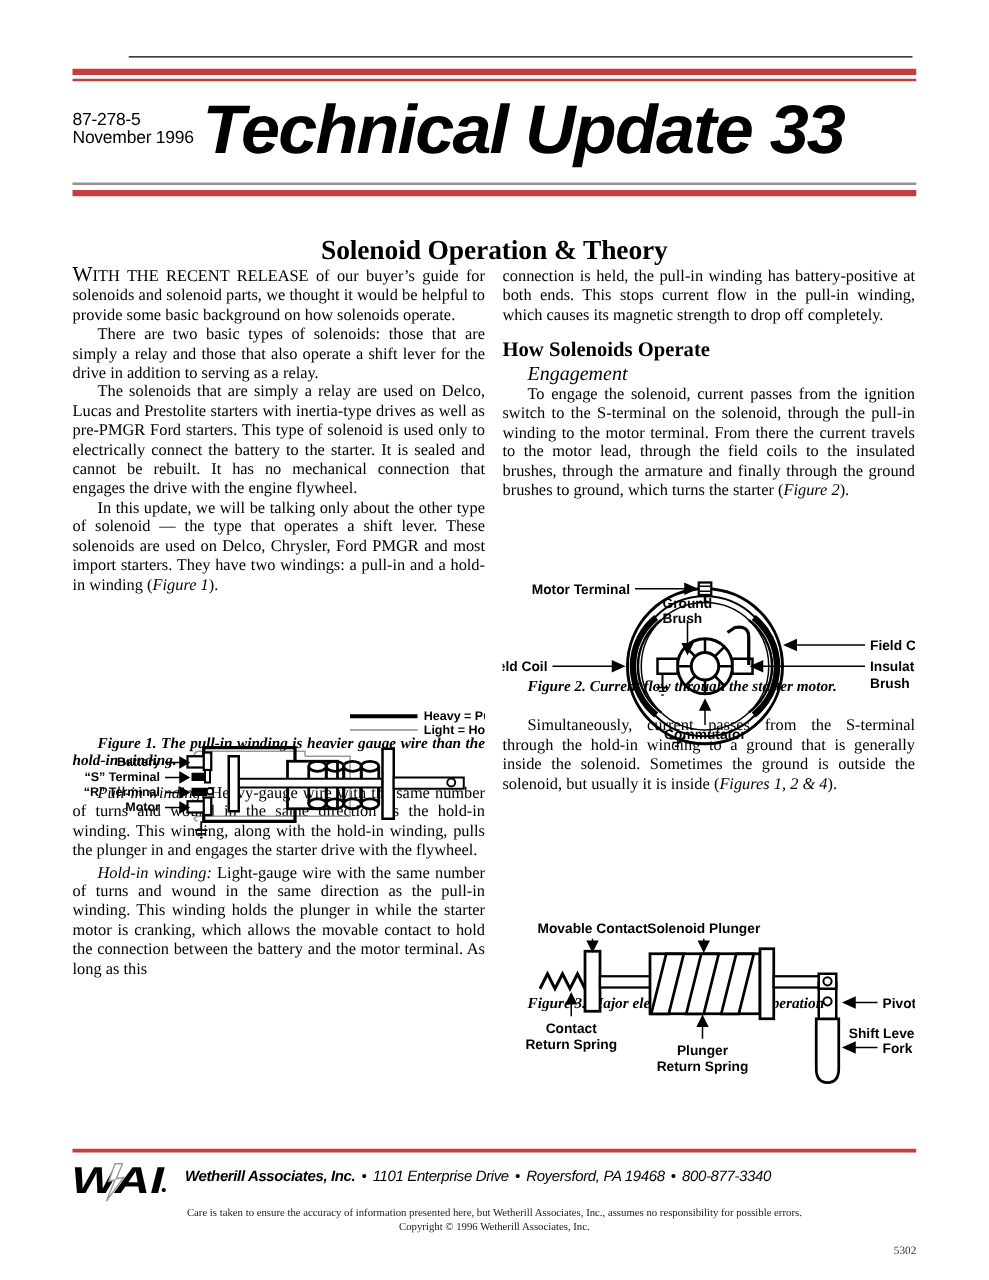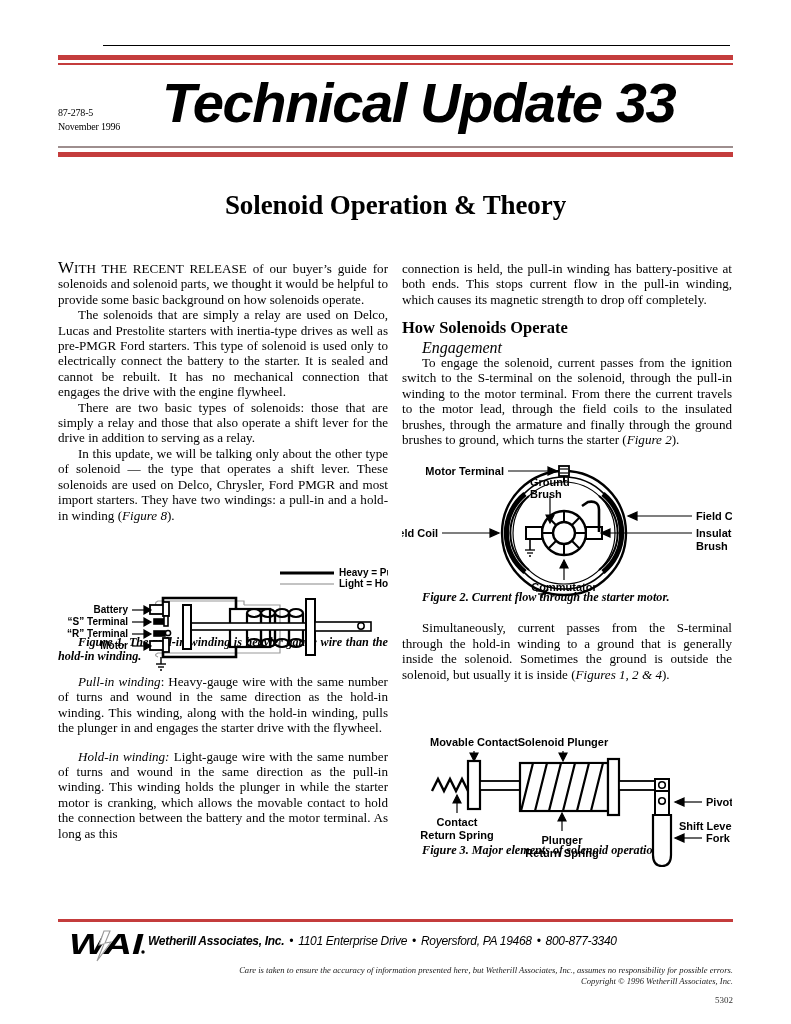--- a/index.html
+++ b/index.html
@@ -44,23 +44,23 @@
   .masthead {
     position: absolute;
     left: 58px;
     top: 72px;
     width: 675px;
     height: 70px;
   }
   .issue-block {
     position: absolute;
     left: 0;
-    top: 34px;
-    font-family: Liberation Serif, serif;
-    font-size: 10px;
+    top: 16px;
+    font-family: Liberation Sans, sans-serif;
+    font-size: 14px;
     line-height: 14px;
     color: #000;
     letter-spacing: -0.2px;
   }
   .masthead-title {
     position: absolute;
     left: 104px;
     top: -4px;
     width: 572px;
     font-family: "Liberation Sans", sans-serif;
@@ -84,42 +84,42 @@
 
   
   .article-title {
     position: absolute;
     left: 58px;
     top: 172px;
     width: 675px;
     text-align: center;
     font-family: "Liberation Serif", serif;
     font-weight: bold;
-    font-size: 27px;
+    font-size: 22px;
     letter-spacing: -0.1px;
   }
 
   
   .col {
     position: absolute;
     top: 213px;
     width: 330px;
     font-size: 13.1px;
     line-height: 15.4px;
     text-align: justify;
   }
   #col-left  { left: 58px; }
   #col-right { left: 402px; }
 
   .col p {
     margin: 0;
     text-indent: 20px;
     text-align: justify;
   }
-  .col p.noindent { text-indent: 0; margin-top: 48px; }
+  .col p.noindent { text-indent: 0; }
 
   h2.section {
     font-family: "Liberation Serif", serif;
     font-weight: bold;
     font-size: 16.5px;
     margin: 13px 0 4px 0;
     text-indent: 0;
     text-align: left;
   }
   .subhead {
@@ -165,21 +165,21 @@
     left: 58px;
     top: 927px;
     width: 675px;
   }
   .footer-main {
     position: relative;
     height: 36px;
   }
   .wai-logo {
     position: absolute;
-    left: 12px;
+    left: 0;
     top: 1px;
   }
   .footer-address {
     position: absolute;
     left: 90px;
     top: 7px;
     font-family: "Liberation Sans", sans-serif;
     font-weight: bold;
     font-size: 12px;
     white-space: nowrap;
@@ -191,26 +191,25 @@
     padding: 0 5px;
   }
   .footer-address .thin {
     font-weight: normal;
   }
   .footer-fine {
     position: absolute;
     left: 0;
     top: 38px;
     width: 675px;
-    text-align: right;
+    text-align: center;
     font-family: "Liberation Serif", serif;
     font-size: 8.6px;
     line-height: 11px;
     color: #1a1a1a;
-    font-style: italic;
   }
   .doc-number {
     position: absolute;
     left: 0;
     top: 68px;
     width: 675px;
     text-align: right;
     font-family: "Liberation Serif", serif;
     font-size: 9px;
     color: #333;
@@ -250,31 +249,31 @@
   <div class="rule-band rule-gray-thin" id="rule-bot-1"></div>
   <div class="rule-band rule-red-thick" id="rule-bot-2"></div>
 
   <h1 class="article-title">Solenoid Operation &amp; Theory</h1>
 
   <div class="col" id="col-left">
 
     <p class="noindent"><span class="dropcap">W</span><span>ITH THE RECENT RELEASE</span><span> of our buyer’s guide for solenoids and solenoid parts, we thought it would be helpful to provide some basic background on how solenoids operate.</span></p>
 
 
+    <p>There are two basic types of solenoids: those that are simply a relay and those that also operate a shift lever for the drive in addition to serving as a relay.</p>
     <p>The solenoids that are simply a relay are used on Delco, Lucas and Prestolite starters with inertia-type drives as well as pre-PMGR Ford starters. This type of solenoid is used only to electrically connect the battery to the starter. It is sealed and cannot be rebuilt. It has no mechanical connection that engages the drive with the engine flywheel.</p>
-    <p>There are two basic types of solenoids: those that are simply a relay and those that also operate a shift lever for the drive in addition to serving as a relay.</p>
-    <p><span>In this update, we will be talking only about the other type of solenoid — the type that operates a shift lever. These solenoids are used on Delco, Chrysler, Ford PMGR and most import starters. They have two windings: a pull-in and a hold-in winding (</span><span class="ital">Figure 8</span><span>).</span></p>
+    <p><span>In this update, we will be talking only about the other type of solenoid — the type that operates a shift lever. These solenoids are used on Delco, Chrysler, Ford PMGR and most import starters. They have two windings: a pull-in and a hold-in winding (</span><span class="ital">Figure 1</span><span>).</span></p>
 
     <div style="height:112px"></div>
 
     <p class="fig-caption" style="margin:0 0 11px 0;">Figure 1. The pull-in winding is heavier gauge wire than the hold-in winding.</p>
 
     <p><span class="ital">Pull-in winding</span><span>: Heavy-gauge wire with the same number of turns and wound in the same direction as the hold-in winding. This winding, along with the hold-in winding, pulls the plunger in and engages the starter drive with the flywheel.</span></p>
 
-    <p style="margin-top:13px"><span class="ital">Hold-in winding:</span><span> Light-gauge wire with the same number of turns and wound in the same direction as the pull-in winding. This winding holds the plunger in while the starter motor is cranking, which allows the movable contact to hold the connection between the battery and the motor terminal. As long as this</span></p>
+    <p style="margin-top:2px"><span class="ital">Hold-in winding:</span><span> Light-gauge wire with the same number of turns and wound in the same direction as the pull-in winding. This winding holds the plunger in while the starter motor is cranking, which allows the movable contact to hold the connection between the battery and the motor terminal. As long as this</span></p>
   </div>
 
   <div class="figure" style="left:58px; top:565px;">
     <svg class="fig-svg" width="330" height="110" viewBox="0 0 330 110">
 
       <line x1="222" y1="8" x2="276" y2="8" stroke="#000" stroke-width="3.2"></line>
       <line x1="222" y1="19" x2="276" y2="19" stroke="#888" stroke-width="1.1"></line>
       <text class="lbl-sm" x="281" y="11">Heavy = Pull-in</text>
       <text class="lbl-sm" x="281" y="22">Light = Hold-in</text>
 

